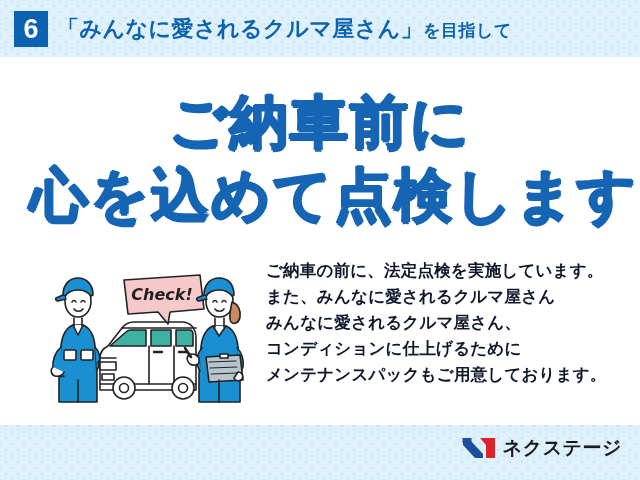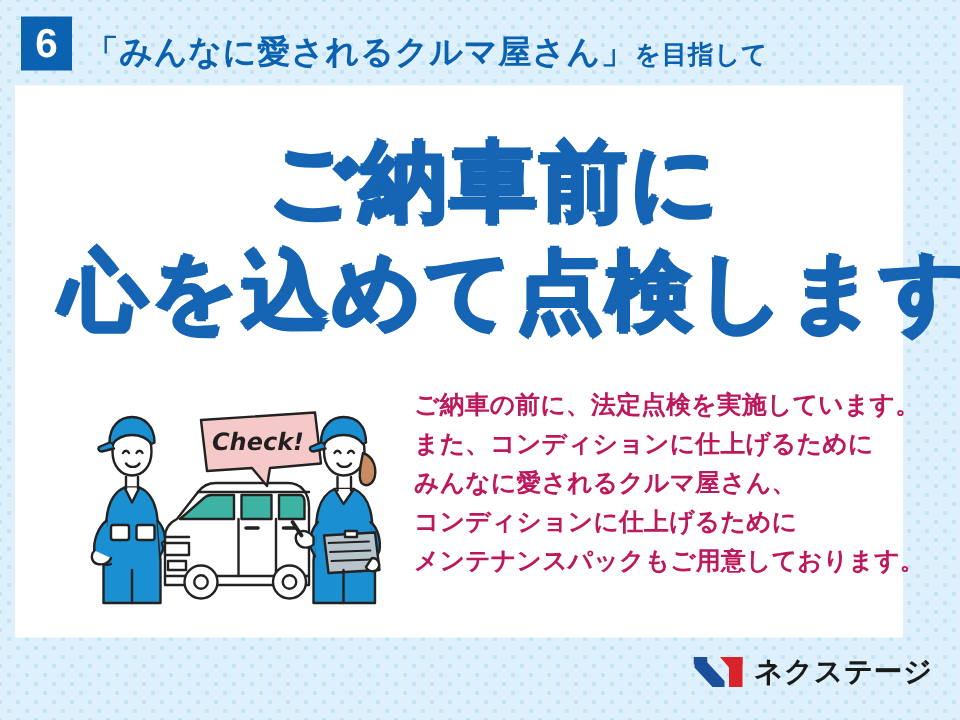--- a/index.html
+++ b/index.html
@@ -26,46 +26,46 @@
     position:absolute;left:14px;top:11px;width:34px;height:36px;
     background:#0b62b0;color:#ffffff;
     font-size:27px;font-weight:bold;
     display:flex;align-items:center;justify-content:center;
     letter-spacing:0px;
   }
   .header-title{
     position:absolute;left:57px;top:14px;
     font-size:22px;color:#0b62b0;font-weight:bold;
     letter-spacing:0.5px;white-space:nowrap;
-    line-height:42px;
+    line-height:30px;
   }
   .header-title .small{font-size:17px;}
 
   
   .panel{
-    position:absolute;left:10px;top:57px;width:592px;height:368px;
+    position:absolute;left:0;top:57px;width:640px;height:368px;
     background:#ffffff;
   }
 
   
   .headline{
     position:absolute;left:0;top:28px;width:640px;
     text-align:center;color:#1665b4;
     font-weight:bold;font-size:58px;line-height:73px;
     letter-spacing:2px;
     text-shadow:
       1.5px 0 0 #1665b4,-1.5px 0 0 #1665b4,
       0 1.5px 0 #1665b4,0 -1.5px 0 #1665b4;
   }
   .headline .l2{display:block;margin-left:28px;}
 
   
   .body-text{
     position:absolute;left:266px;top:200px;width:360px;
-    font-size:16.5px;line-height:26px;color:#be185d;
+    font-size:16.5px;line-height:26px;color:#0f172a;
     font-weight:bold;letter-spacing:0.2px;
   }
   .body-text .note{
     display:block;font-size:13.5px;line-height:24px;margin-top:1px;
   }
 
   
   .illus{position:absolute;left:50px;top:205px;width:215px;height:148px;}
   .illus svg{display:block;}
 
@@ -93,21 +93,21 @@
 
   <div class="panel">
 
     <div class="headline">
       <span>ご納車前に</span>
       <span class="l2">心を込めて点検します</span>
     </div>
 
     <div class="body-text">
       <span>ご納車の前に、法定点検を実施しています。</span><br>
-      <span>また、コンディションに仕上げるために</span><br>
+      <span>また、みんなに愛されるクルマ屋さん</span><br>
       <span>みんなに愛されるクルマ屋さん、</span><br>
       <span>コンディションに仕上げるために</span><br>
       <span>メンテナンスパックもご用意しております。</span>
     </div>
 
     <div class="illus">
       <svg width="215" height="148" viewBox="0 0 215 148" xmlns="http://www.w3.org/2000/svg">
         <g stroke="#222" stroke-width="1.6" fill="none" stroke-linejoin="round" stroke-linecap="round">
 
           <g>

